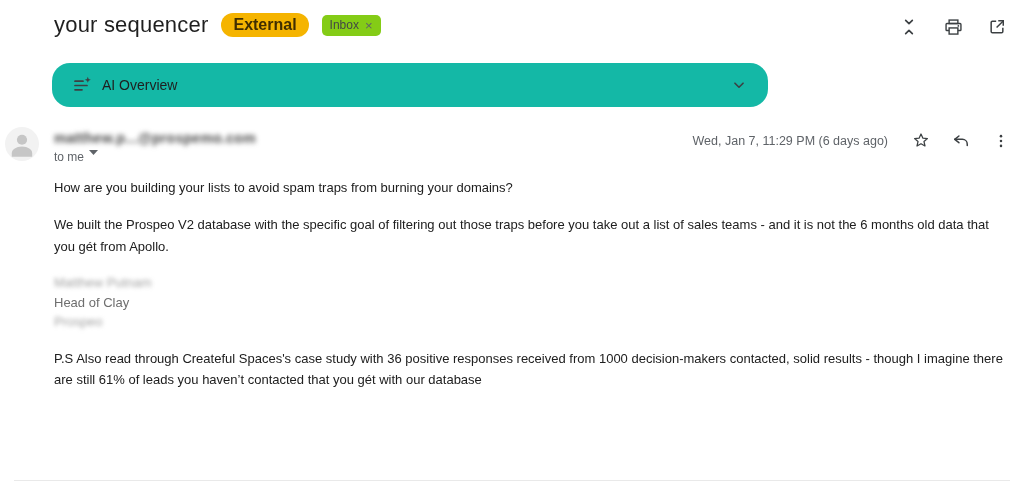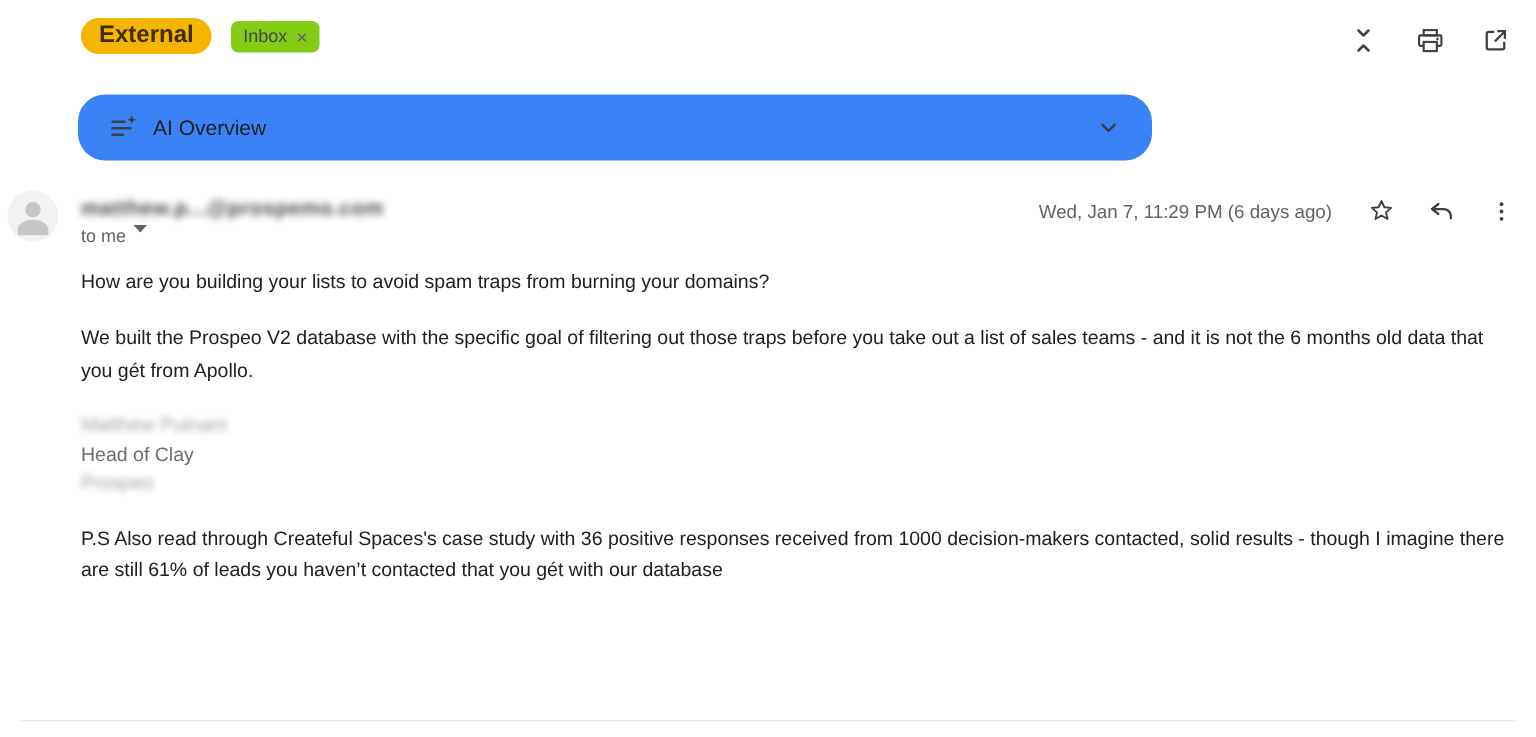--- a/index.html
+++ b/index.html
@@ -12,21 +12,21 @@
       padding:4px 12px;border-radius:12px;line-height:1;cursor:default;}
   .chip-inbox{background:#84cc16;color:#444746;font-size:12px;padding:4px 8px;border-radius:5px;
       display:flex;align-items:center;gap:6px;line-height:1;}
   .chip-x{color:#5f6368;font-size:13px;line-height:1;cursor:pointer;}
 
   
   .window-actions{position:absolute;top:16px;right:16px;display:flex;align-items:center;gap:22px;}
   .icon-btn{width:22px;height:22px;display:flex;align-items:center;justify-content:center;cursor:pointer;}
 
   
-  .ai-bar{position:absolute;top:63px;left:52px;width:716px;height:44px;background:#3b82f6;
+  .ai-bar{position:absolute;top:63px;left:52px;width:716px;height:44px;background:#14b8a6;
       border-radius:18px;display:flex;align-items:center;padding:0 20px;box-sizing:border-box;cursor:pointer;}
   .ai-label{font-size:14px;color:#1f1f1f;margin-left:10px;}
   .ai-chevron{margin-left:auto;display:flex;align-items:center;}
 
   
   .avatar{position:absolute;top:127px;left:5px;width:34px;height:34px;border-radius:50%;
       background:#f2f2f2;display:flex;align-items:center;justify-content:center;overflow:hidden;}
   .sender-block{position:absolute;top:130px;left:54px;}
   .sender-email{font-size:14px;font-weight:600;color:#4a4a4a;filter:blur(2.6px);letter-spacing:.3px;}
   .to-me{margin-top:4px;font-size:12px;color:#5f6368;display:flex;align-items:flex-start;gap:5px;cursor:pointer;width:max-content;}
@@ -41,20 +41,21 @@
   .sig-title{color:#6e6e6e;}
 
   .bottom-divider{position:absolute;top:480px;left:14px;right:14px;height:1px;background:#e9e9e9;}
 
   svg{display:block;}
 </style>
 </head>
 <body>
 
 <div class="subject-row">
+  <span class="subject-title">your sequencer</span>
   <span class="badge-external">External</span>
   <span class="chip-inbox">
     <span>Inbox</span>
     <span class="chip-x">×</span>
   </span>
 </div>
 
 <div class="window-actions">
   <span class="icon-btn">
     <svg width="20" height="20" viewBox="0 0 24 24">

